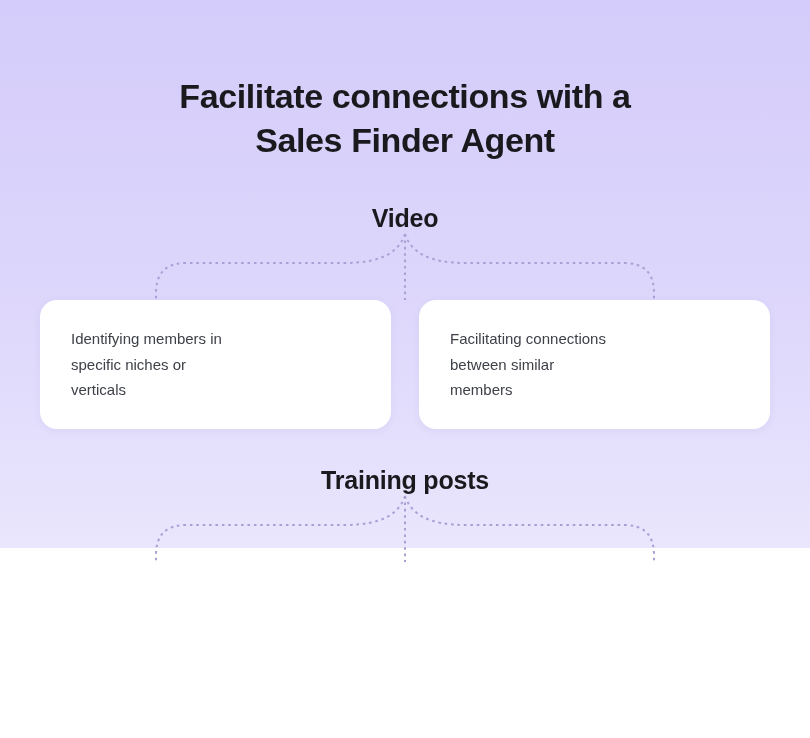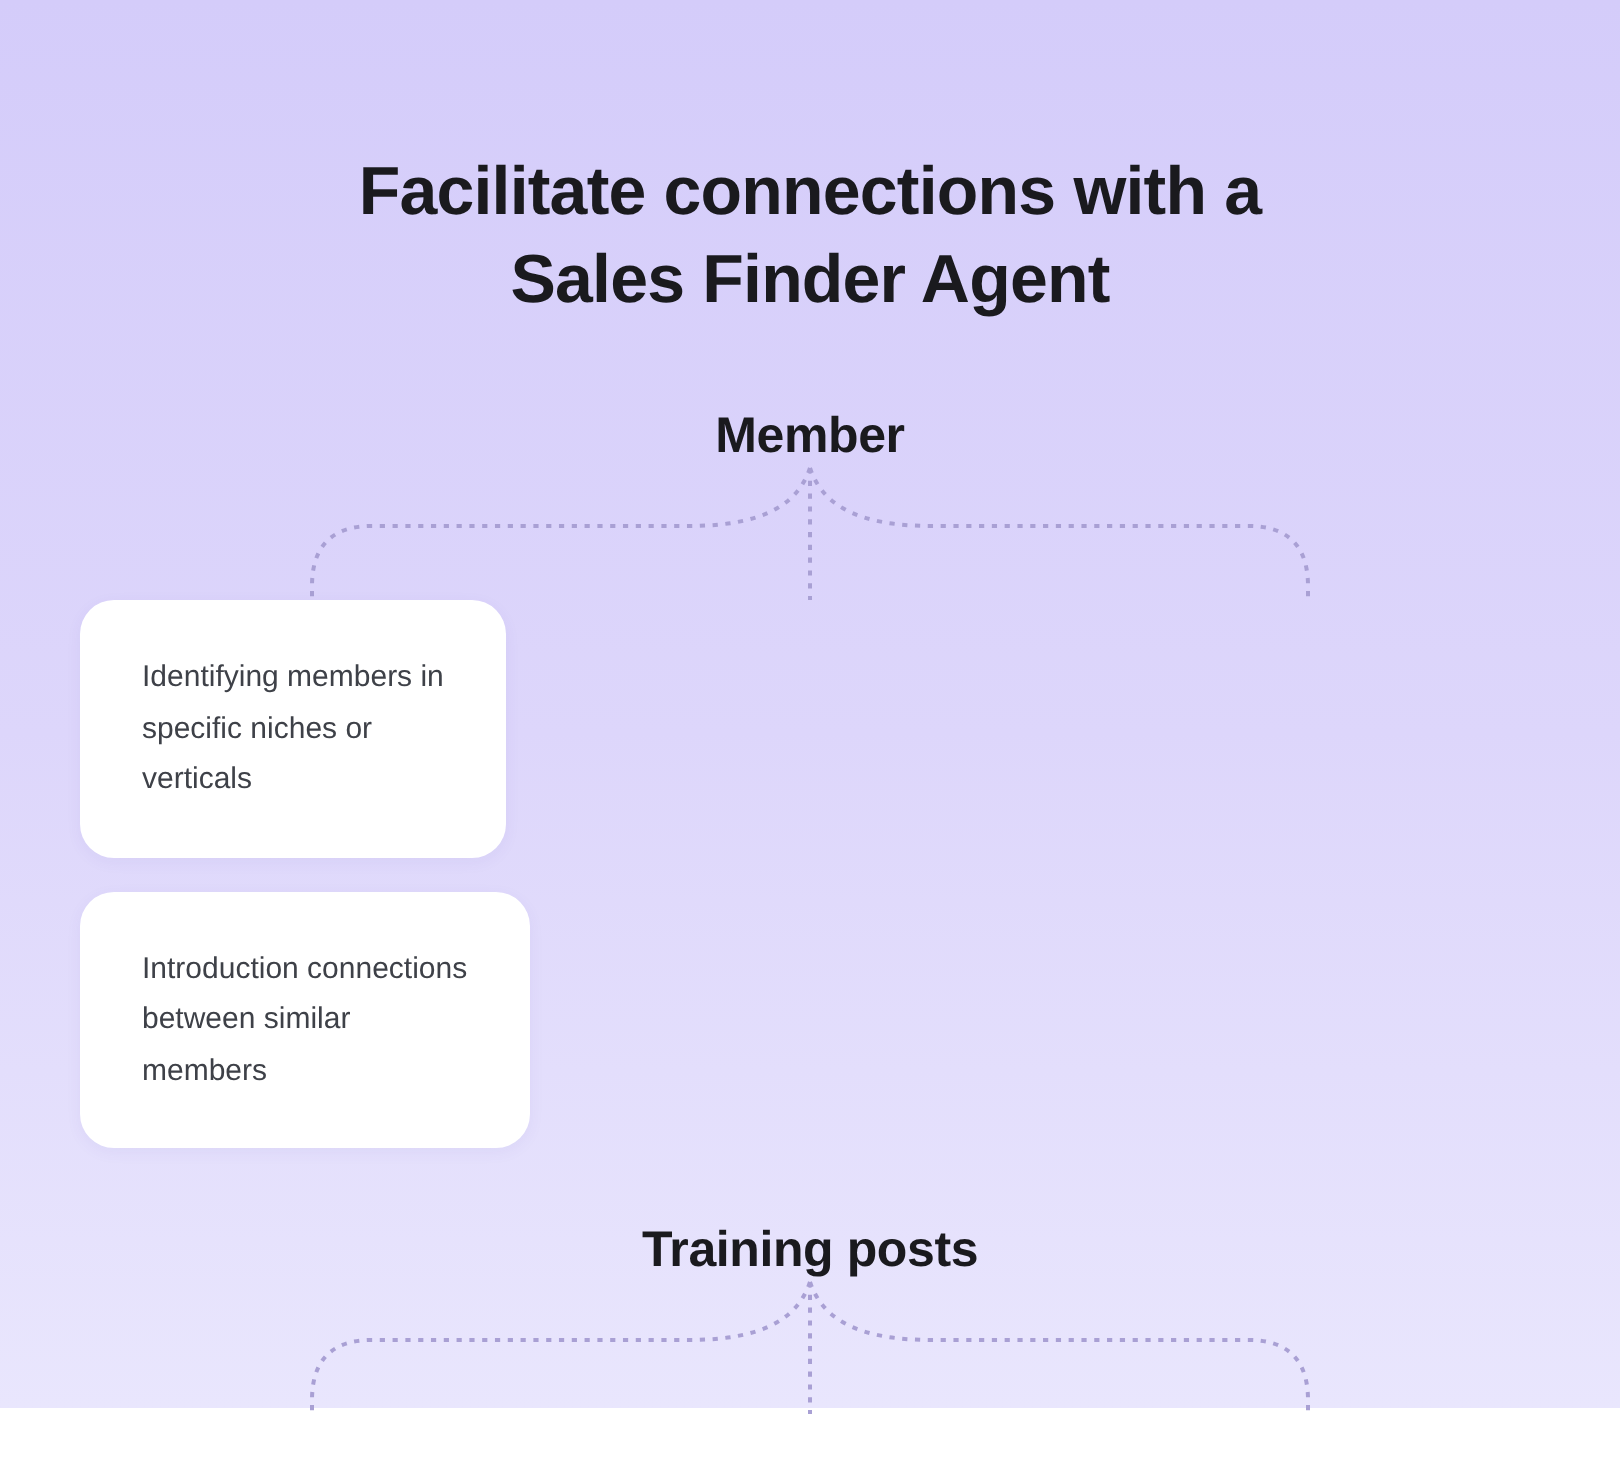--- a/index.html
+++ b/index.html
@@ -12,21 +12,21 @@
     --connector: #a9a0d4;
   }
   * { box-sizing: border-box; }
   html, body { margin: 0; padding: 0; }
   body {
     width: 810px; height: 738px;
     font-family: "Liberation Sans", "DejaVu Sans", sans-serif;
     overflow: hidden;
   }
   .canvas {
-    width: 810px; height: 704px;
+    width: 810px; height: 548px;
     padding-top: 74px;
     background: linear-gradient(180deg, var(--bg-top) 0%, var(--bg-mid) 52%, var(--bg-bottom) 100%);
   }
   .title {
     margin: 0 auto 42px auto;
     text-align: center;
     font-size: 34px;
     line-height: 44px;
     font-weight: 700;
     letter-spacing: -0.4px;
@@ -48,24 +48,23 @@
     height: 68px;
   }
   svg.connector path {
     fill: none;
     stroke: var(--connector);
     stroke-width: 2;
     stroke-dasharray: 2.6 3.8;
   }
   .card-row {
     display: flex;
-    gap: 17px;
+    gap: 28px;
     margin: 0 40px;
-    align-items: flex-start;
-    flex-direction: column;
+    align-items: center;
   }
   .card {
     flex: 1 1 0;
     background: var(--card-bg);
     border-radius: 17px;
     padding: 26px 31px;
     box-shadow: 0 2px 8px rgba(90, 70, 170, 0.06);
   }
   .card p {
     margin: 0;
@@ -75,36 +74,36 @@
     white-space: pre-line;
   }
 </style>
 </head>
 <body>
 
 <div class="canvas">
 
   <h1 class="title"><span>Facilitate connections with a</span><br><span>Sales Finder Agent</span></h1>
 
-  <h2 class="section-heading">Member</h2>
+  <h2 class="section-heading">Video</h2>
 
   <svg class="connector" viewBox="0 0 810 68" aria-hidden="true">
     <path d="M405 2 L405 68"></path>
     <path d="M405 2 C399 20 382 31 344 31 L186 31 Q156 31 156 61 L156 68"></path>
     <path d="M405 2 C411 20 428 31 466 31 L624 31 Q654 31 654 61 L654 68"></path>
   </svg>
 
   <div class="card-row">
     <div class="card">
       <p>Identifying members in
 specific niches or
 verticals</p>
     </div>
     <div class="card">
-      <p>Introduction connections
+      <p>Facilitating connections
 between similar
 members</p>
     </div>
   </div>
 
   <h2 class="section-heading second">Training posts</h2>
 
   <svg class="connector" viewBox="0 0 810 68" aria-hidden="true">
     <path d="M405 2 L405 68"></path>
     <path d="M405 2 C399 20 382 31 344 31 L186 31 Q156 31 156 61 L156 68"></path>

